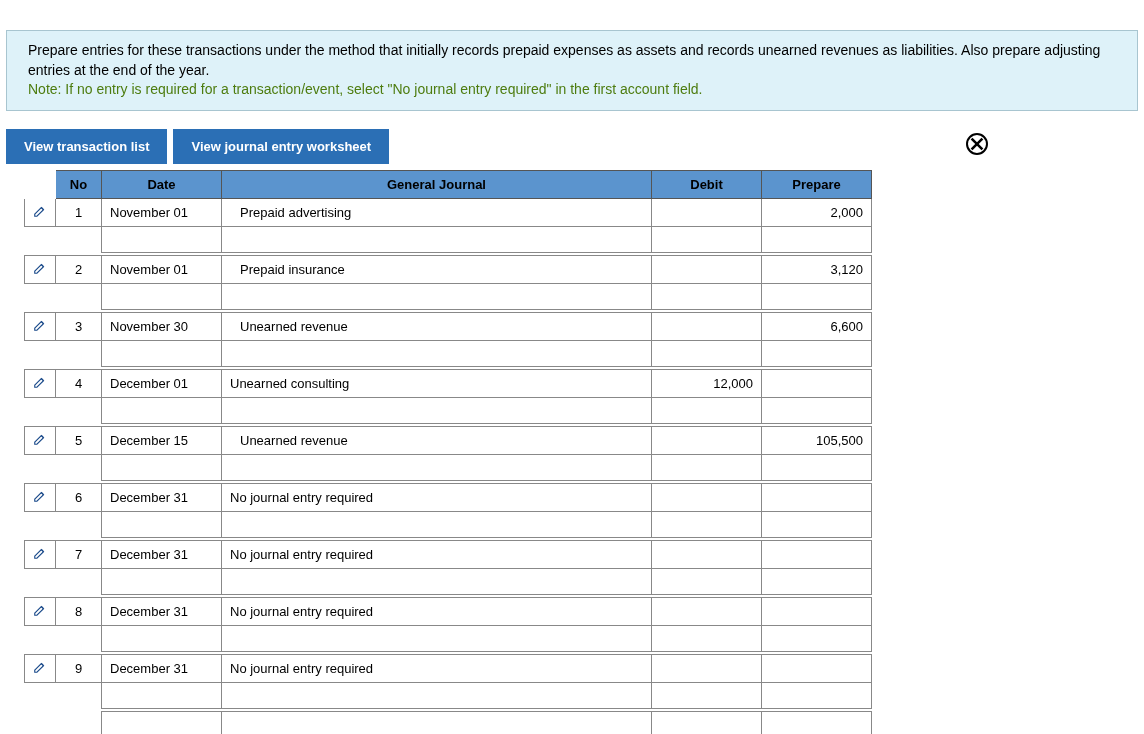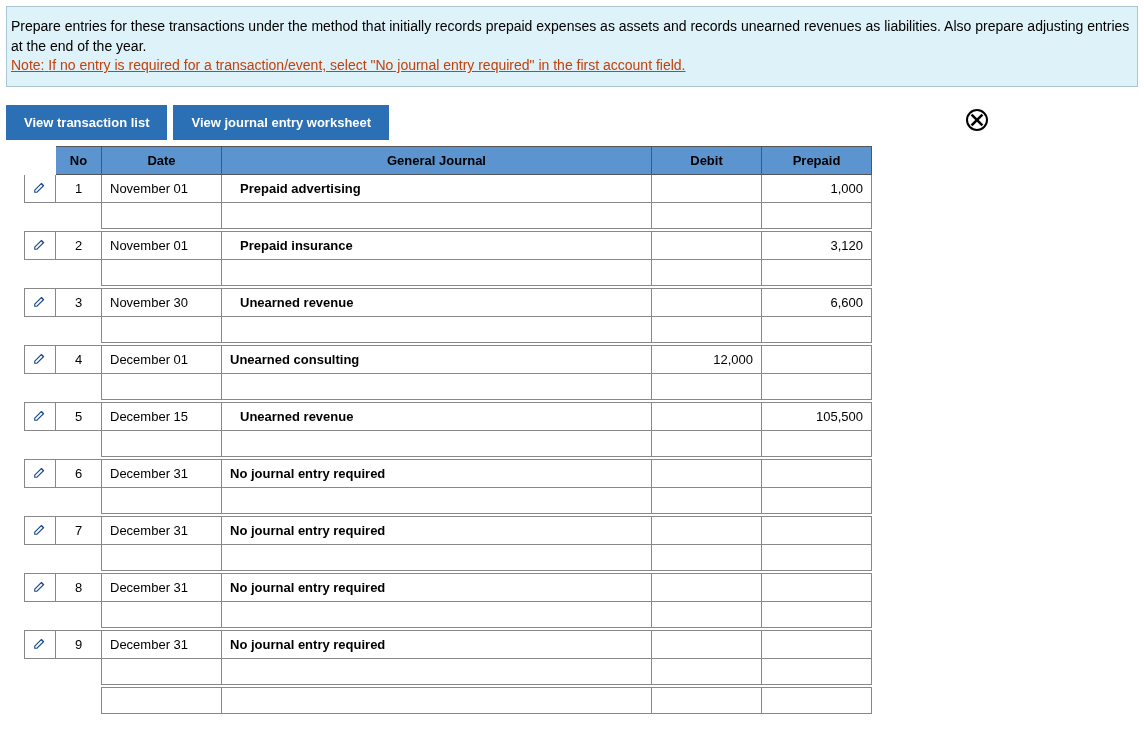--- a/index.html
+++ b/index.html
@@ -6,26 +6,27 @@
   body {
     font-family: Arial, Helvetica, sans-serif;
     font-size: 13px;
     background: #fff;
     color: #000;
     padding: 6px;
   }
   .instructions {
     background: #def2f9;
     border: 1px solid #a8c5d0;
-    padding: 10px 4px;
+    padding: 10px 21px;
     font-size: 14px;
     line-height: 1.4;
     margin-bottom: 18px;
-  }
-  .instructions .note { color: #c2410c; text-decoration: underline; }
+    margin-top: 24px;
+  }
+  .instructions .note { color: #4d7c0f; }
   .tabs-row {
     display: flex;
     align-items: flex-start;
     margin-bottom: 6px;
     position: relative;
   }
   .tab-btn {
     background: #2b6fb5;
     color: #fff;
     font-weight: bold;
@@ -70,21 +71,21 @@
     border: 1px solid #888;
     padding: 5px 8px;
     height: 26px;
     font-size: 13px;
     background: #fff;
     vertical-align: middle;
   }
   .col-edit { width: 28px; text-align:center; }
   .col-no { width: 46px; text-align:center;margin-left:29px; }
   .col-date { width: 120px; padding-left:10px; }
-  .col-gj { width: 430px; padding-left:10px;font-weight:bold; }
+  .col-gj { width: 430px; padding-left:10px; }
   .col-amt { width: 110px; text-align:right; padding-right:6px; }
   .gj-indent1 { padding-left: 18px !important; }
   .gj-indent0 { padding-left: 8px !important; }
   .edit-icon {
     display:inline-block;
     cursor:pointer;
   }
   .edit-icon svg { width:14px; height:14px; }
   tr.spacer td { border:none; height:3px; padding:0; background:transparent; }
   .edit-th { background:#fff !important; border:1px solid #fff !important; }
@@ -113,34 +114,34 @@
 
 <div class="journal-wrap">
   <table class="journal">
     <thead>
       <tr>
         <th class="col-edit edit-th"></th>
         <th class="col-no">No</th>
         <th class="col-date">Date</th>
         <th class="col-gj">General Journal</th>
         <th class="col-amt">Debit</th>
-        <th class="col-amt">Prepaid</th>
+        <th class="col-amt">Prepare</th>
       </tr>
     </thead>
     <tbody id="journal-body">
         <tr>
           <td class="col-edit"><span class="edit-icon"><svg viewBox="0 0 16 16">
                 <path d="M2 11.5 L9.5 4 L12 6.5 L4.5 14 L2 14 Z" fill="none" stroke="#1a4a8a" stroke-width="1.3"></path>
                 <path d="M9.5 4 L12 6.5" stroke="#1a4a8a" stroke-width="1.3"></path>
               </svg></span></td>
           <td class="col-no">1</td>
           <td class="col-date">November 01</td>
           <td class="col-gj gj-indent1">Prepaid advertising</td>
           <td class="col-amt"></td>
-          <td class="col-amt">1,000</td>
+          <td class="col-amt">2,000</td>
         </tr>
         <tr>
           <td class="col-edit" style="border: none; background: transparent;"></td>
           <td class="col-no" style="border: none; background: transparent;"></td>
           <td class="col-date"></td>
           <td class="col-gj"></td>
           <td class="col-amt"></td>
           <td class="col-amt"></td>
         </tr>
         <tr class="spacer">

